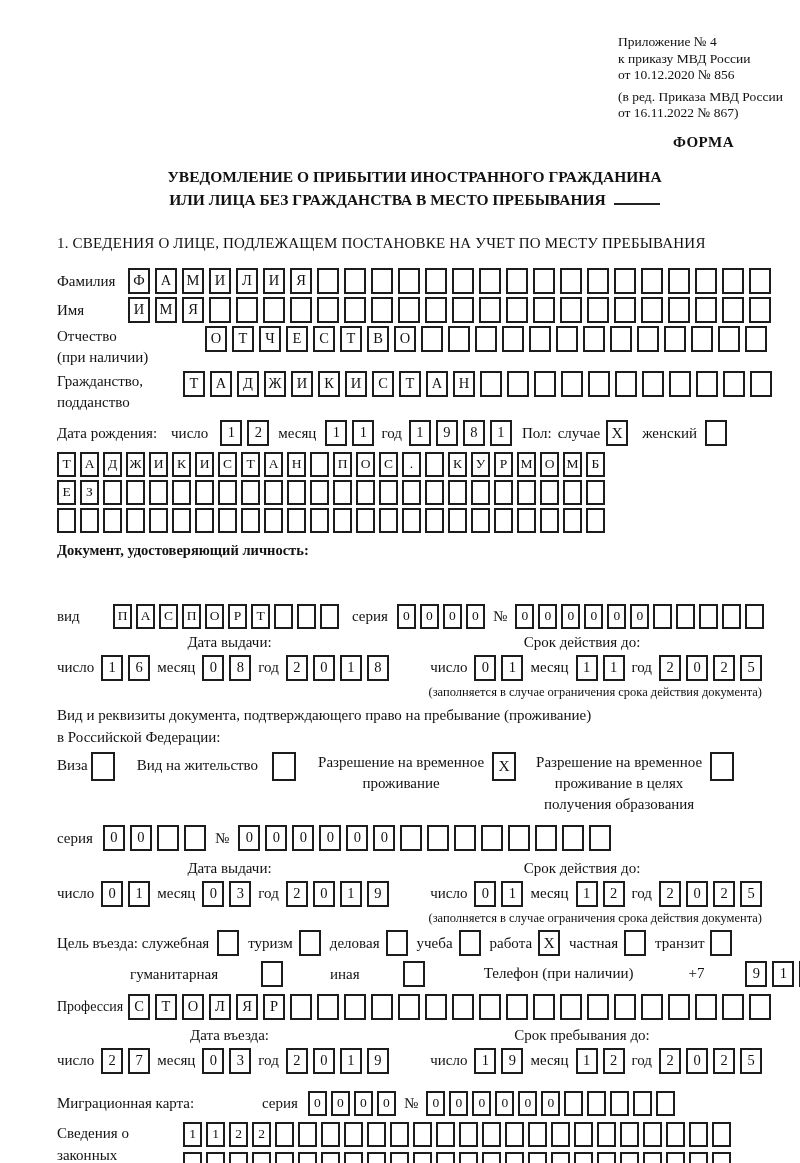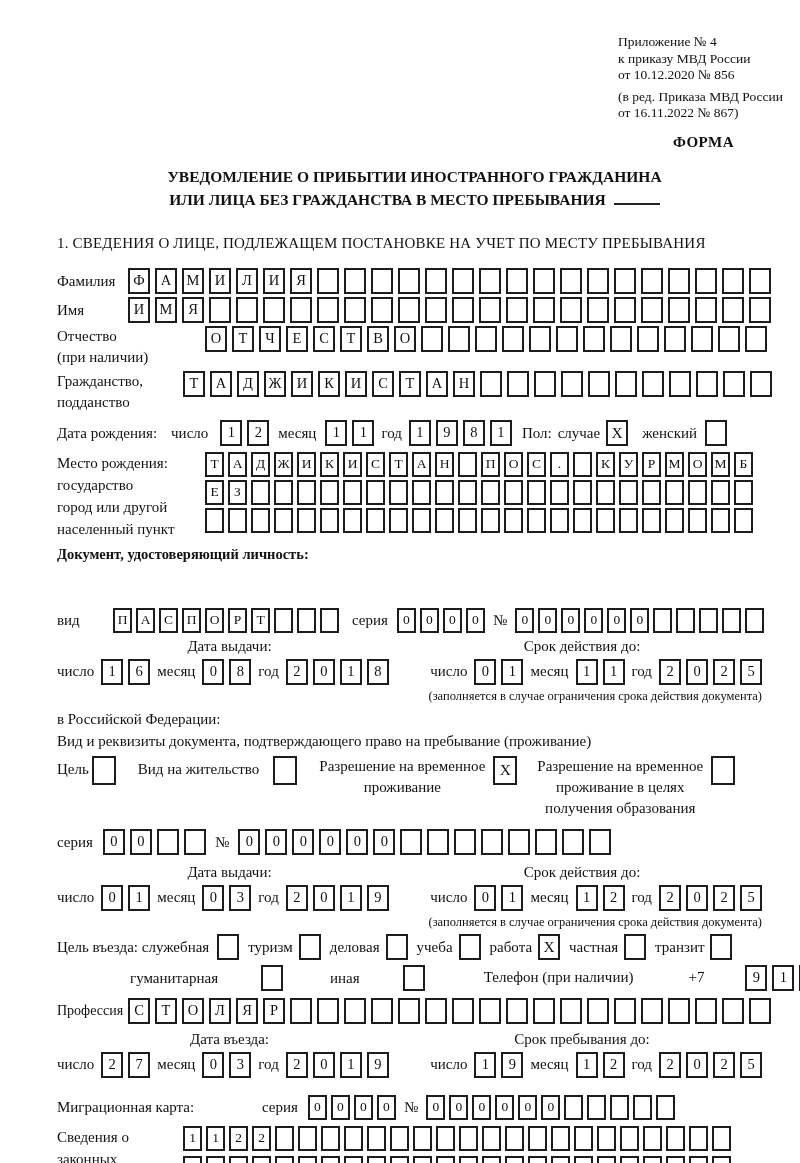--- a/index.html
+++ b/index.html
@@ -224,26 +224,20 @@
         <span class="cell">1</span>
       </span>
     <span class="lbl" style="margin-left:10px;">Пол:</span>
     <span class="lbl" style="margin:0 6px;">случае</span>
     <span class="cb small">X</span>
     <span class="lbl" style="margin:0 8px 0 14px;">женский</span>
     <span class="cb small"></span>
   </div>
 
   <div class="rep" style="margin-bottom:2px;">
-    <div class="rep-lines w148" style="width:148px;">
-      <div>Место рождения:</div>
-      <div>государство</div>
-      <div>город или другой</div>
-      <div>населенный пункт</div>
-    </div>
     <div class="stack">
       <div class="row">
           <span class="cells sm">
             <span class="cell">Т</span>
             <span class="cell">А</span>
             <span class="cell">Д</span>
             <span class="cell">Ж</span>
             <span class="cell">И</span>
             <span class="cell">К</span>
             <span class="cell">И</span>
@@ -404,26 +398,26 @@
             <span class="cell">2</span>
             <span class="cell">0</span>
             <span class="cell">2</span>
             <span class="cell">5</span>
           </span>
       </div>
       <div class="note">(заполняется в случае ограничения срока действия документа)</div>
     </div>
   </div>
 
+  <div class="intro">Вид и реквизиты документа, подтверждающего право на пребывание (проживание)</div>
   <div class="intro">в Российской Федерации:</div>
-  <div class="intro">Вид и реквизиты документа, подтверждающего право на пребывание (проживание)</div>
 
   <div class="permits">
     <div class="permit-item">
-      <span class="lbl">Цель</span>
+      <span class="lbl">Виза</span>
       <span class="cb" style="margin-left:3px;"></span>
     </div>
     <div class="permit-item" style="margin-left:22px;">
       <span class="lbl">Вид на жительство</span>
       <span class="cb" style="margin-left:14px;"></span>
     </div>
     <div class="permit-item" style="margin-left:22px;">
       <span class="plines">
         <div>Разрешение на временное</div>
         <div>проживание</div>

